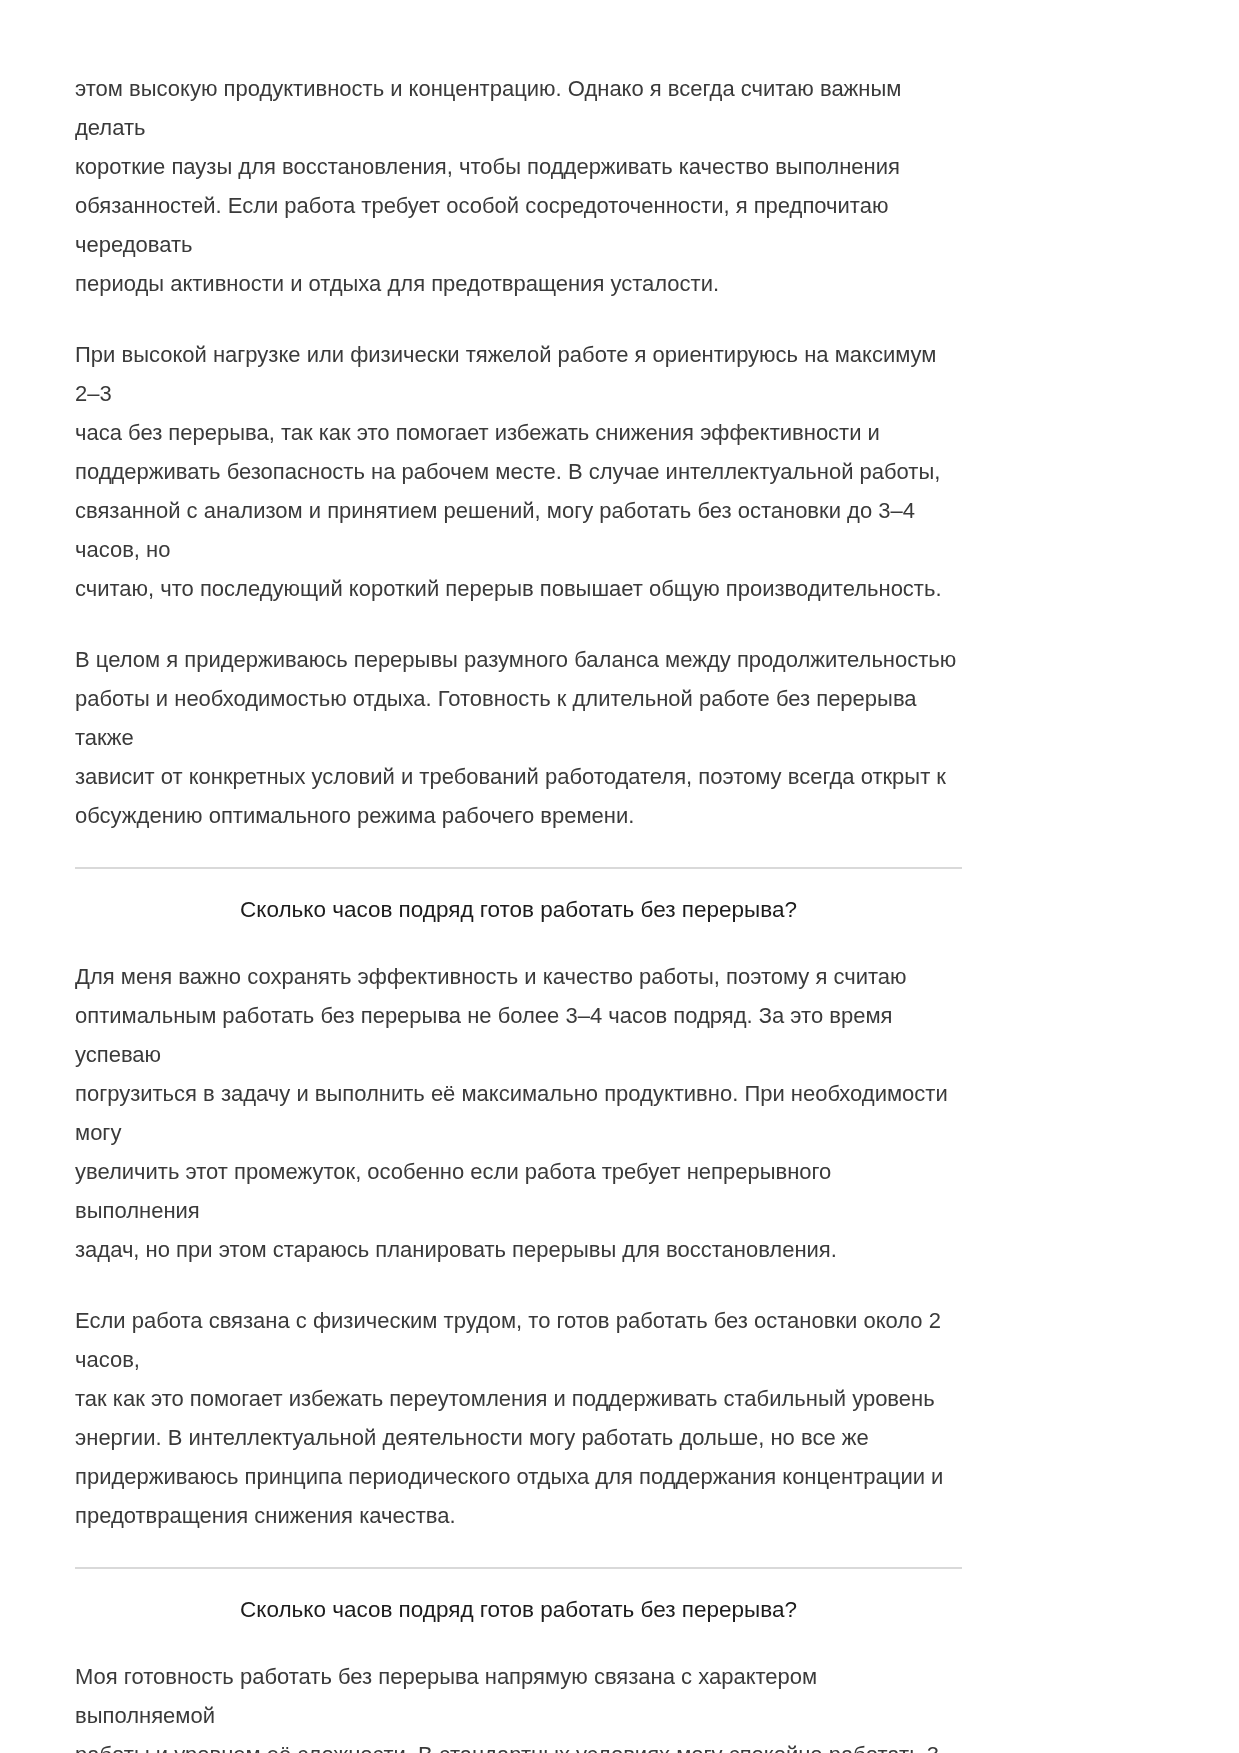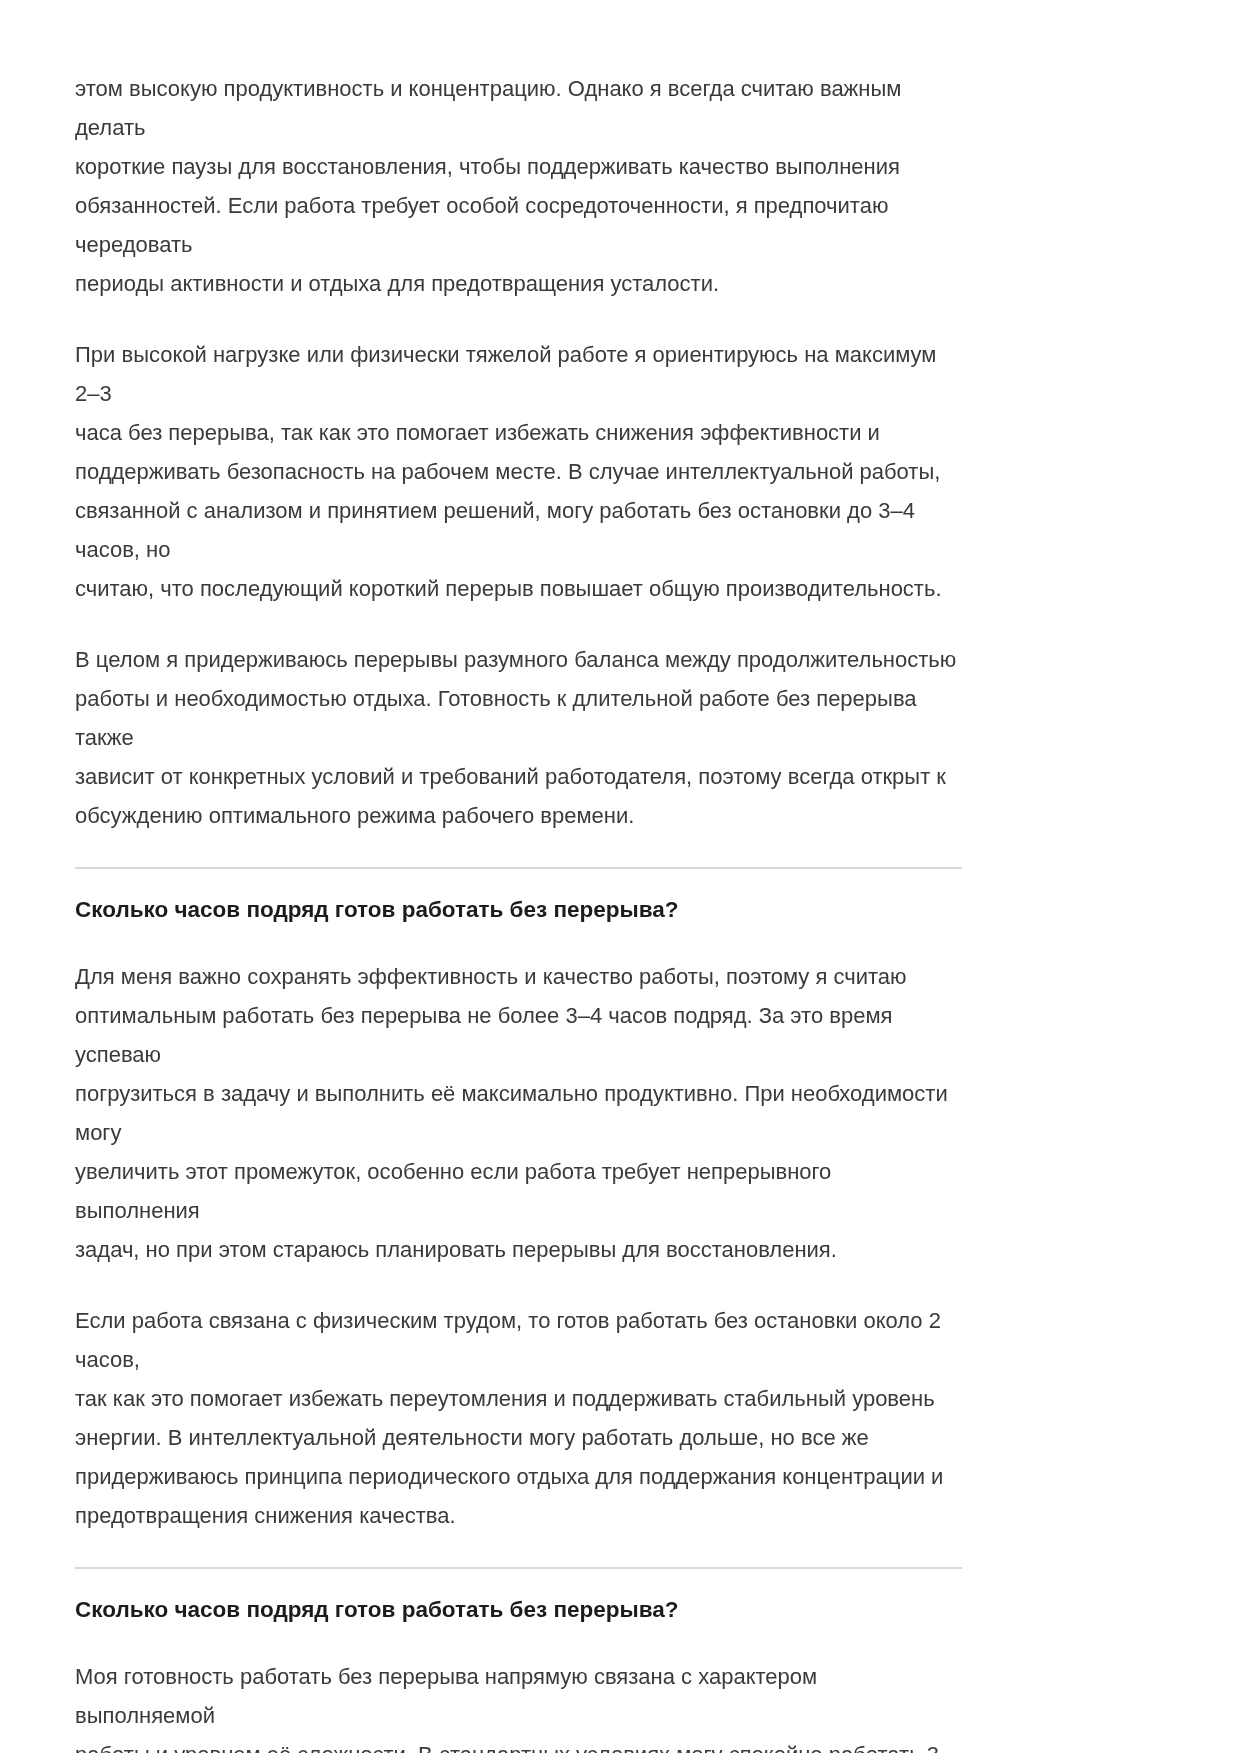--- a/index.html
+++ b/index.html
@@ -28,22 +28,23 @@
   hr.section-divider {
     border: none;
     border-top: 2px solid #d9d9d9;
     margin: 32px 0 26px 0;
     width: 100%;
   }
   h3.question-heading {
     margin: 24px 0 30px 0;
     font-size: 22.5px;
     line-height: 30px;
-    font-weight: 700;
+    font-weight: 400;
     color: #1c1c1c;
+    text-align: center;
   }
 </style>
 </head>
 <body>
 
 <div class="doc">
 
   <p class="body-paragraph">этом высокую продуктивность и концентрацию. Однако я всегда считаю важным делать
 короткие паузы для восстановления, чтобы поддерживать качество выполнения
 обязанностей. Если работа требует особой сосредоточенности, я предпочитаю чередовать

